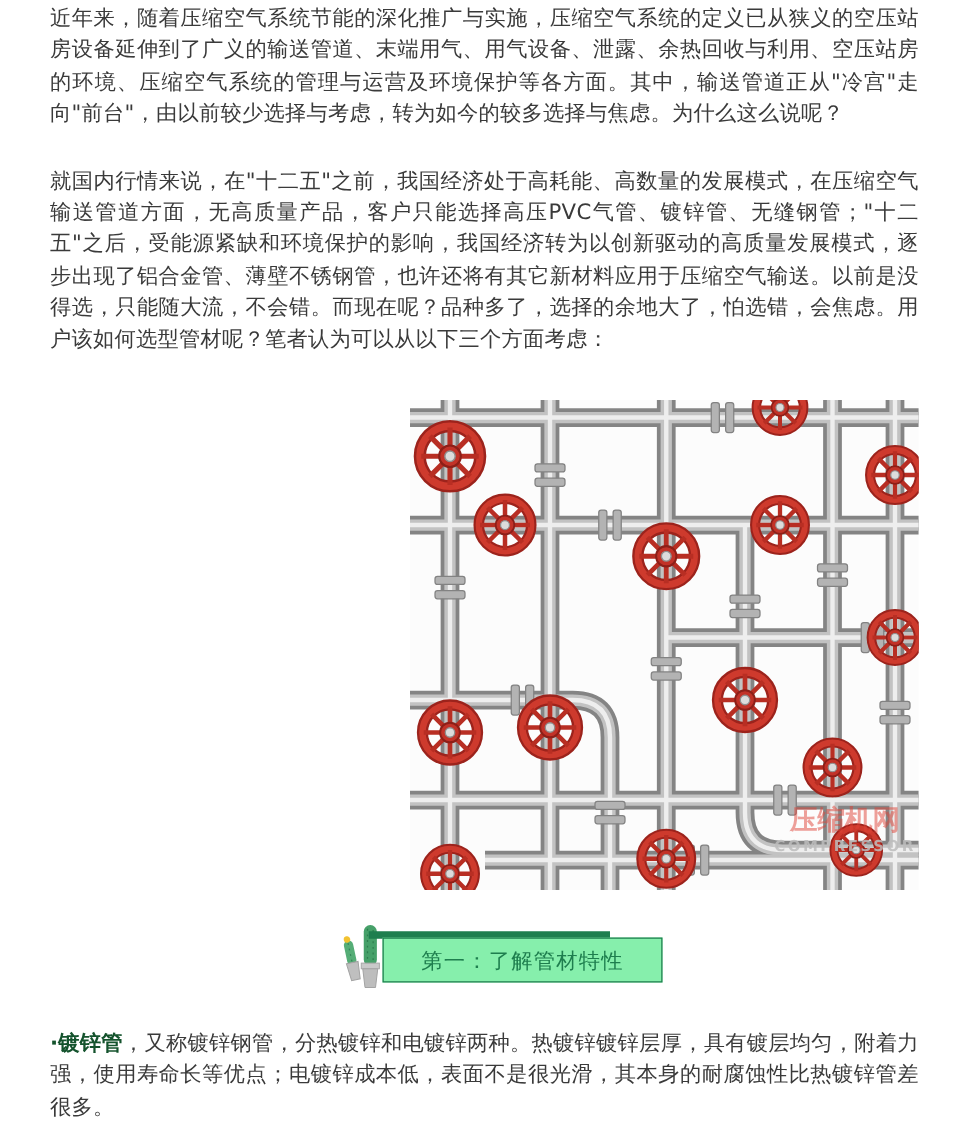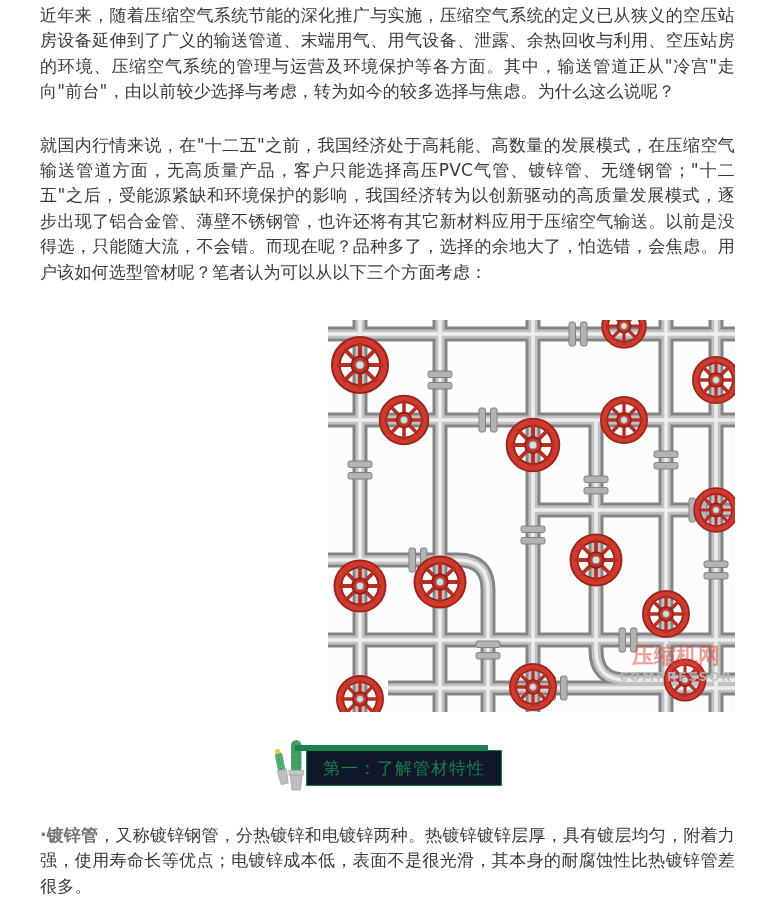--- a/index.html
+++ b/index.html
@@ -15,21 +15,21 @@
   .content { padding: 3px 40px 0 40px; }
   .para {
     margin: 0;
     font-size: 17px;
     line-height: 25.4px;
     letter-spacing: 0.2px;
     color: #3a3a3a;
     text-align: justify;
   }
   .para + .para { margin-top: 28px; }
-  .para strong { font-weight: bold; color:#737373; }
+  .para strong { font-weight: bold; color:#14532d; }
   .p2 { margin-top: 28px; }
   .p3 { margin-top: 32px; }
   figure.pipes {
     margin: 35px 0 0 0;
     text-align: right;
     height: 392px;
   }
   .banner-wrap {
     position: relative;
     width: 217px;
@@ -37,22 +37,22 @@
     margin: 27px auto 0 auto;
   }
   .banner-bar {
     position: absolute;
     left: 16px; top: 6px;
     width: 193px; height: 6px;
   }
   .banner-box {
     position: absolute;
     left: 27px; top: 11px;
-    width: 196px; height: 36px;
-    background: #0f172a;
+    width: 224px; height: 36px;
+    background: #86efac;
     border: 1.5px solid;
     box-sizing: border-box;
     display: flex; align-items: center; justify-content: center;
   }
   .banner-title {
     font-size: 17px;
     letter-spacing: 1px;
     white-space: nowrap;
   }
   .cactus {

